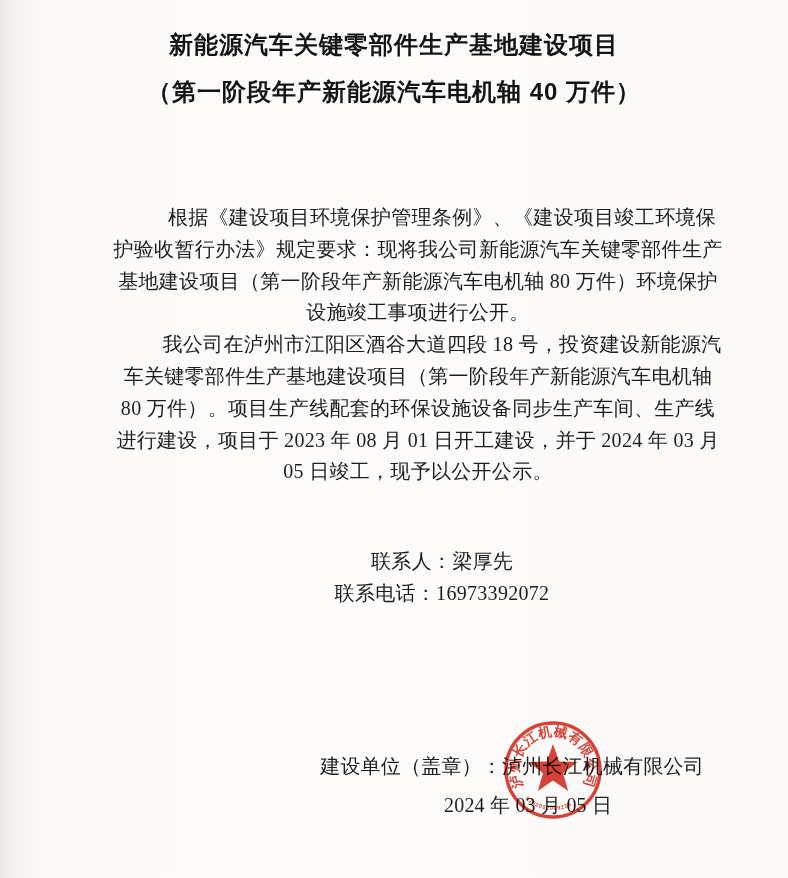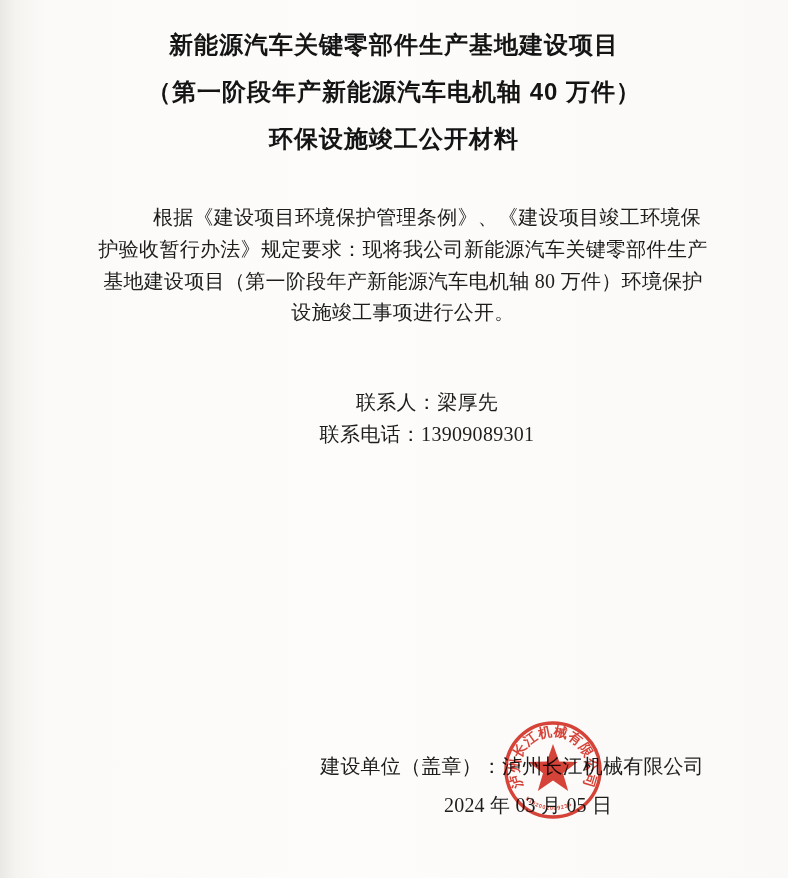--- a/index.html
+++ b/index.html
@@ -23,21 +23,21 @@
     margin: 0 0 17px 0;
     font-family: "Liberation Sans", "DejaVu Sans", sans-serif;
     font-weight: 700;
     font-size: 24px;
     line-height: 30px;
     letter-spacing: 1px;
     color: #141414;
   }
   .body-text {
     position: absolute;
-    top: 202px; left: 97px;
+    top: 202px; left: 112px;
     width: 612px;
     font-size: 20px;
     line-height: 31.8px;
     letter-spacing: 0.3px;
     text-align: justify;
     color: #1d1d1d;
   }
   .body-text p {
     margin: 0;
     text-indent: 2.4em;
@@ -80,27 +80,27 @@
   }
 </style>
 </head>
 <body>
 
 <div class="page">
 
   <header class="titles">
     <h1>新能源汽车关键零部件生产基地建设项目</h1>
     <h1>（第一阶段年产新能源汽车电机轴 40 万件）</h1>
-    <h1>环保设施竣工公开材料</h1>
   </header>
 
   <main class="body-text">
     <p>根据《建设项目环境保护管理条例》、《建设项目竣工环境保护验收暂行办法》规定要求：现将我公司新能源汽车关键零部件生产基地建设项目（第一阶段年产新能源汽车电机轴 80 万件）环境保护设施竣工事项进行公开。</p>
+    <p>我公司在泸州市江阳区酒谷大道四段 18 号，投资建设新能源汽车关键零部件生产基地建设项目（第一阶段年产新能源汽车电机轴 80 万件）。项目生产线配套的环保设施设备同步生产车间、生产线进行建设，项目于 2023 年 08 月 01 日开工建设，并于 2024 年 03 月 05 日竣工，现予以公开公示。</p>
     <p class="contact-line first">联系人：梁厚先</p>
-    <p class="contact-line">联系电话：13909089301</p>
+    <p class="contact-line">联系电话：16973392072</p>
   </main>
 
   <div class="signature-line">建设单位（盖章）：泸州长江机械有限公司</div>
 
   <div class="date-line">2024 年 03 月 05 日</div>
 
   <svg class="stamp" viewBox="0 0 160 160" width="160" height="160" xmlns="http://www.w3.org/2000/svg" aria-hidden="true">
     <defs>
       <path id="arc-top" d="M 50.56,97 A 34,34 0 1 1 109.44,97" fill="none"></path>
       <path id="arc-bottom" d="M 47.2,102.9 A 40,40 0 0 0 112.8,102.9" fill="none"></path>

